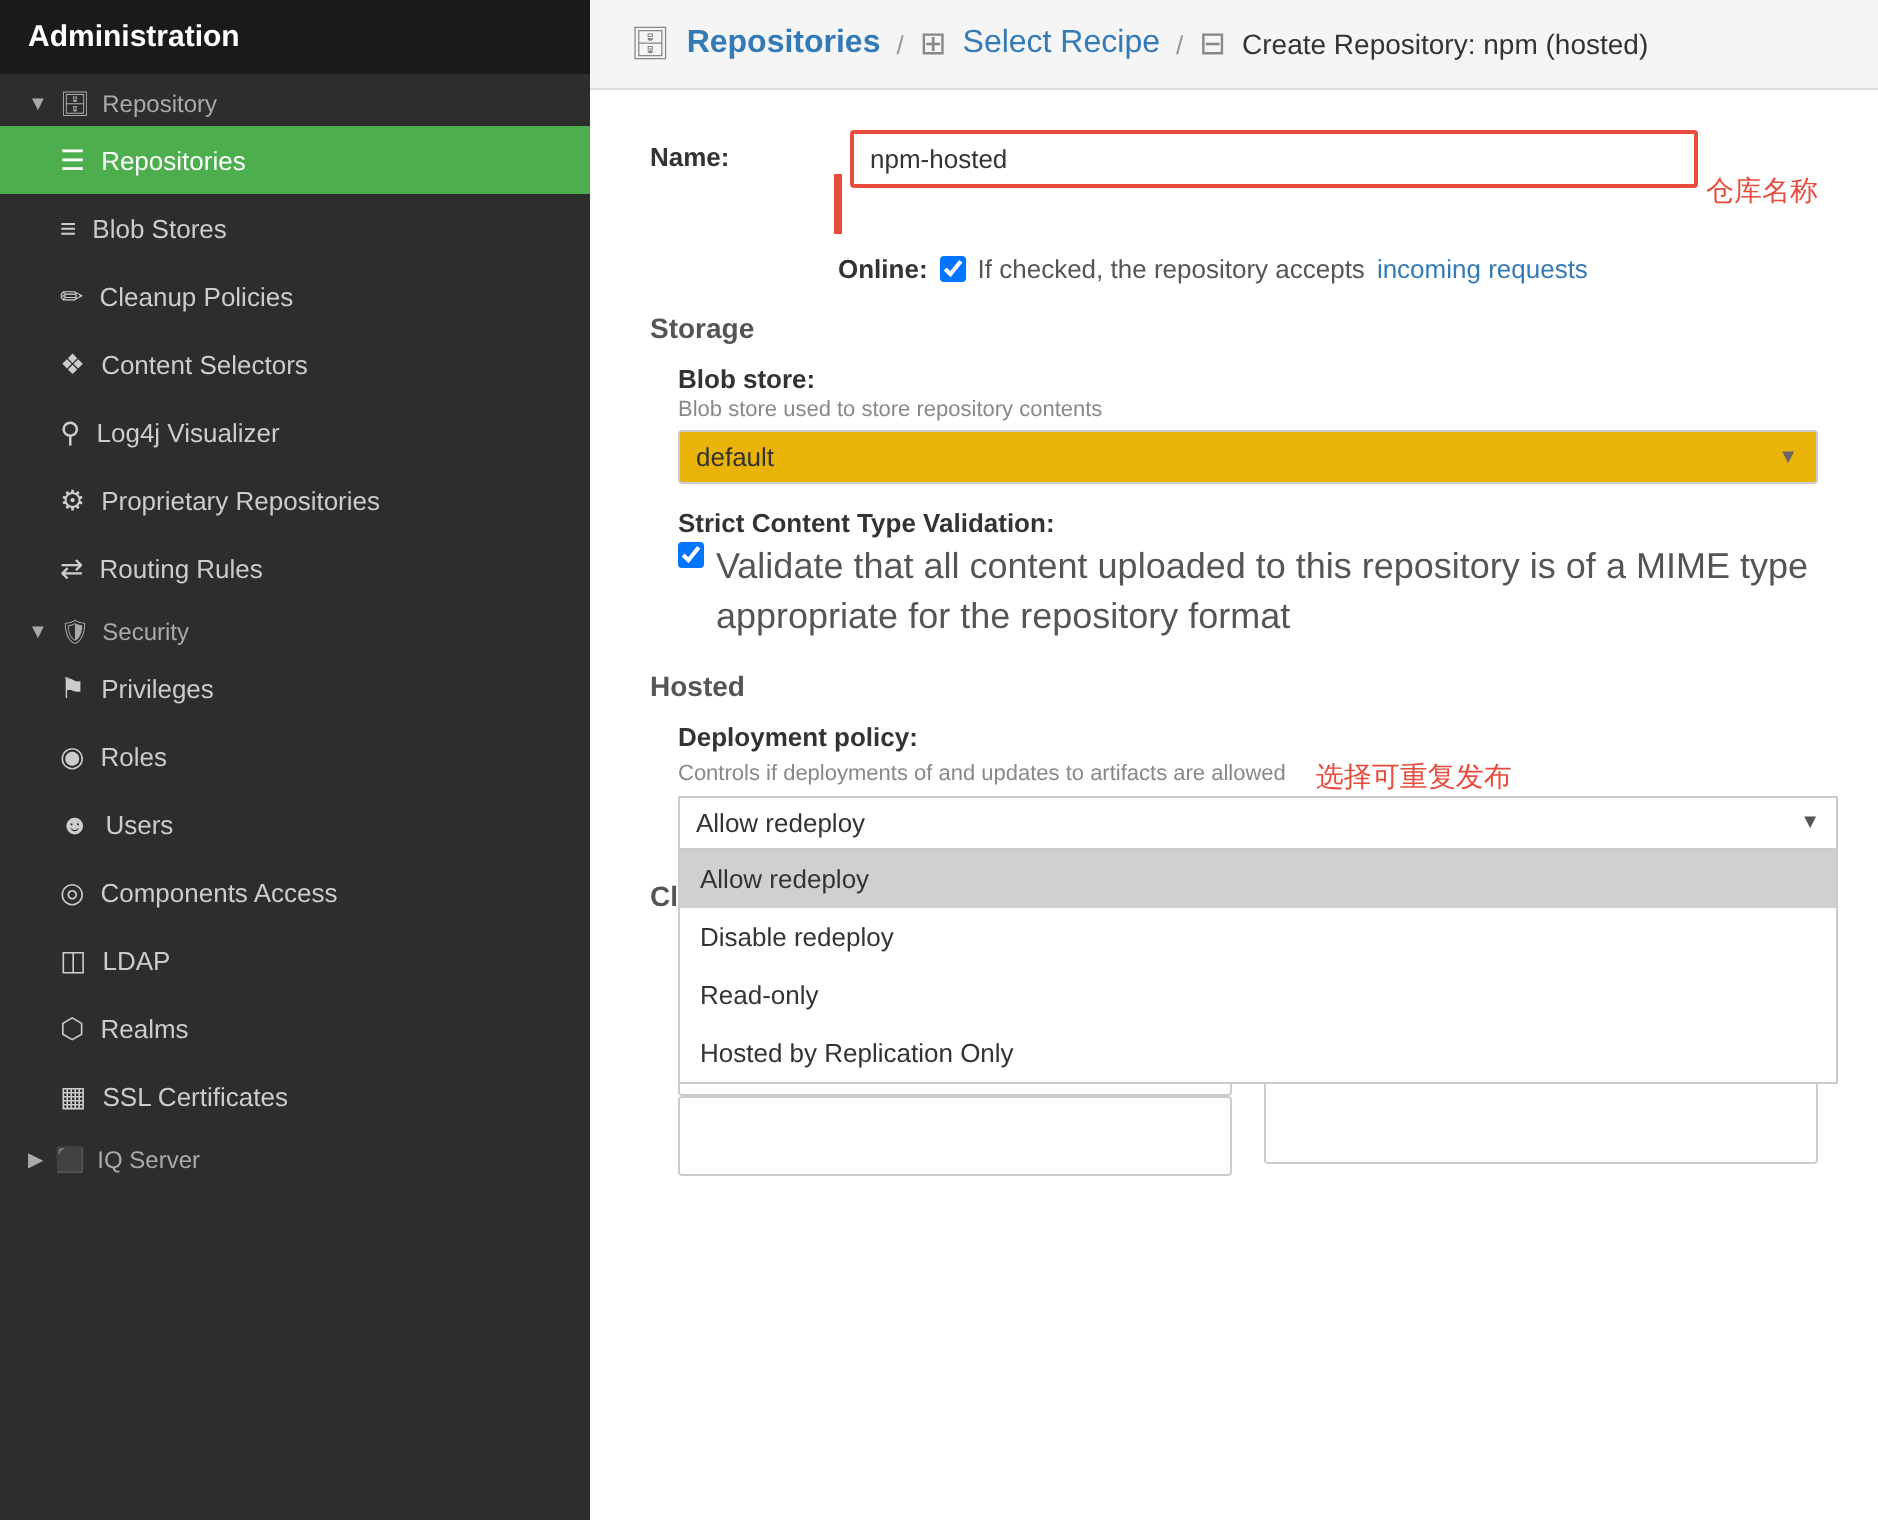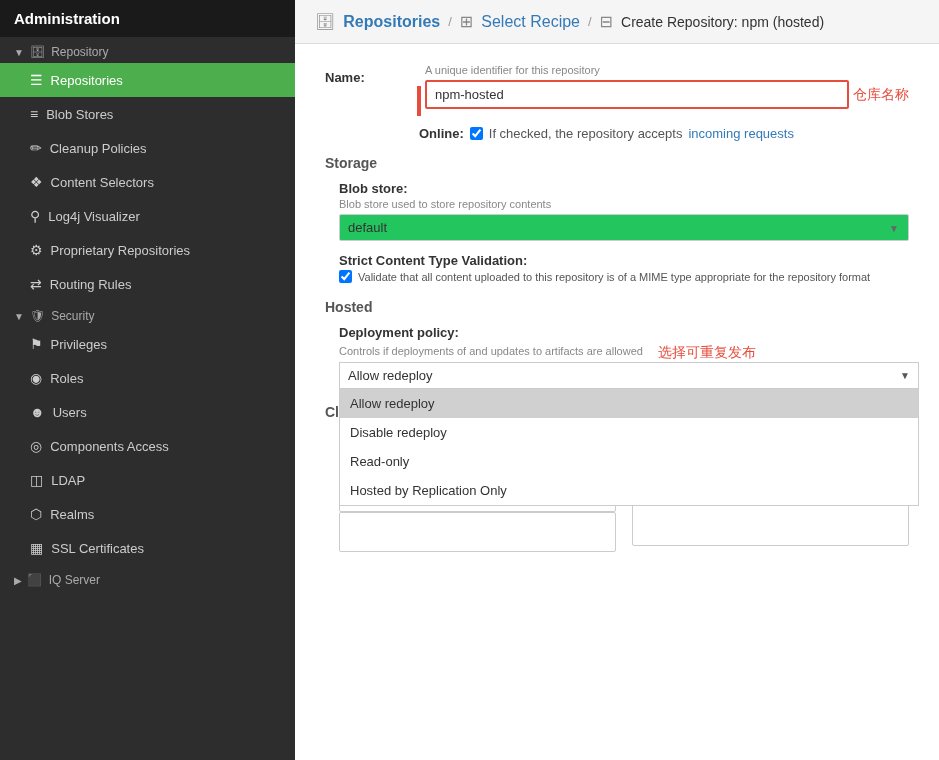--- a/index.html
+++ b/index.html
@@ -131,21 +131,21 @@
     .sub-hint {
       font-size: 11px;
       color: #888;
       margin-bottom: 4px;
     }
     .select-box {
       width: 100%;
       border: 1px solid #ccc;
       padding: 5px 8px;
       font-size: 13px;
-      background: #22c55e;
+      background: #eab308;
       color: #333;
       border-radius: 2px;
       appearance: none;
       -webkit-appearance: none;
       position: relative;
     }
     .select-wrapper {
       position: relative;
     }
     .select-wrapper::after {
@@ -157,21 +157,21 @@
       font-size: 10px;
       color: #666;
       pointer-events: none;
     }
     .checkbox-row {
       display: flex;
       align-items: flex-start;
       gap: 6px;
       margin-bottom: 14px;
     }
-    .checkbox-row span { color: #555; font-size: 11px; line-height: 1.4; }
+    .checkbox-row span { color: #555; font-size: 18px; line-height: 1.4; }
 
     .hosted-section {
       margin-top: 10px;
     }
     .deployment-label {
       font-weight: bold;
       font-size: 13px;
       color: #333;
       margin-bottom: 4px;
     }
@@ -366,21 +366,20 @@
     <span style="color:#333;font-size:14px;">Create Repository: npm (hosted)</span>
   </div>
 
   <div class="form-area">
 
     <div class="form-row">
       <div class="form-label">Name:</div>
       <div style="display:flex;align-items:flex-start;gap:4px;flex:1;">
         <div style="width:4px;background:#e74c3c;height:30px;margin-top:22px;"></div>
         <div style="flex:1;max-width:460px;">
-          <div class="form-hint">A unique identifier for this repository</div>
           <input class="form-input" type="text" value="npm-hosted" style="">
         </div>
         <div class="annotation">仓库名称</div>
       </div>
     </div>
 
     <div class="online-row">
       <span style="font-weight:bold;color:#333;">Online:</span>
       <input type="checkbox" checked="" style="">
       <span>If checked, the repository accepts</span>

